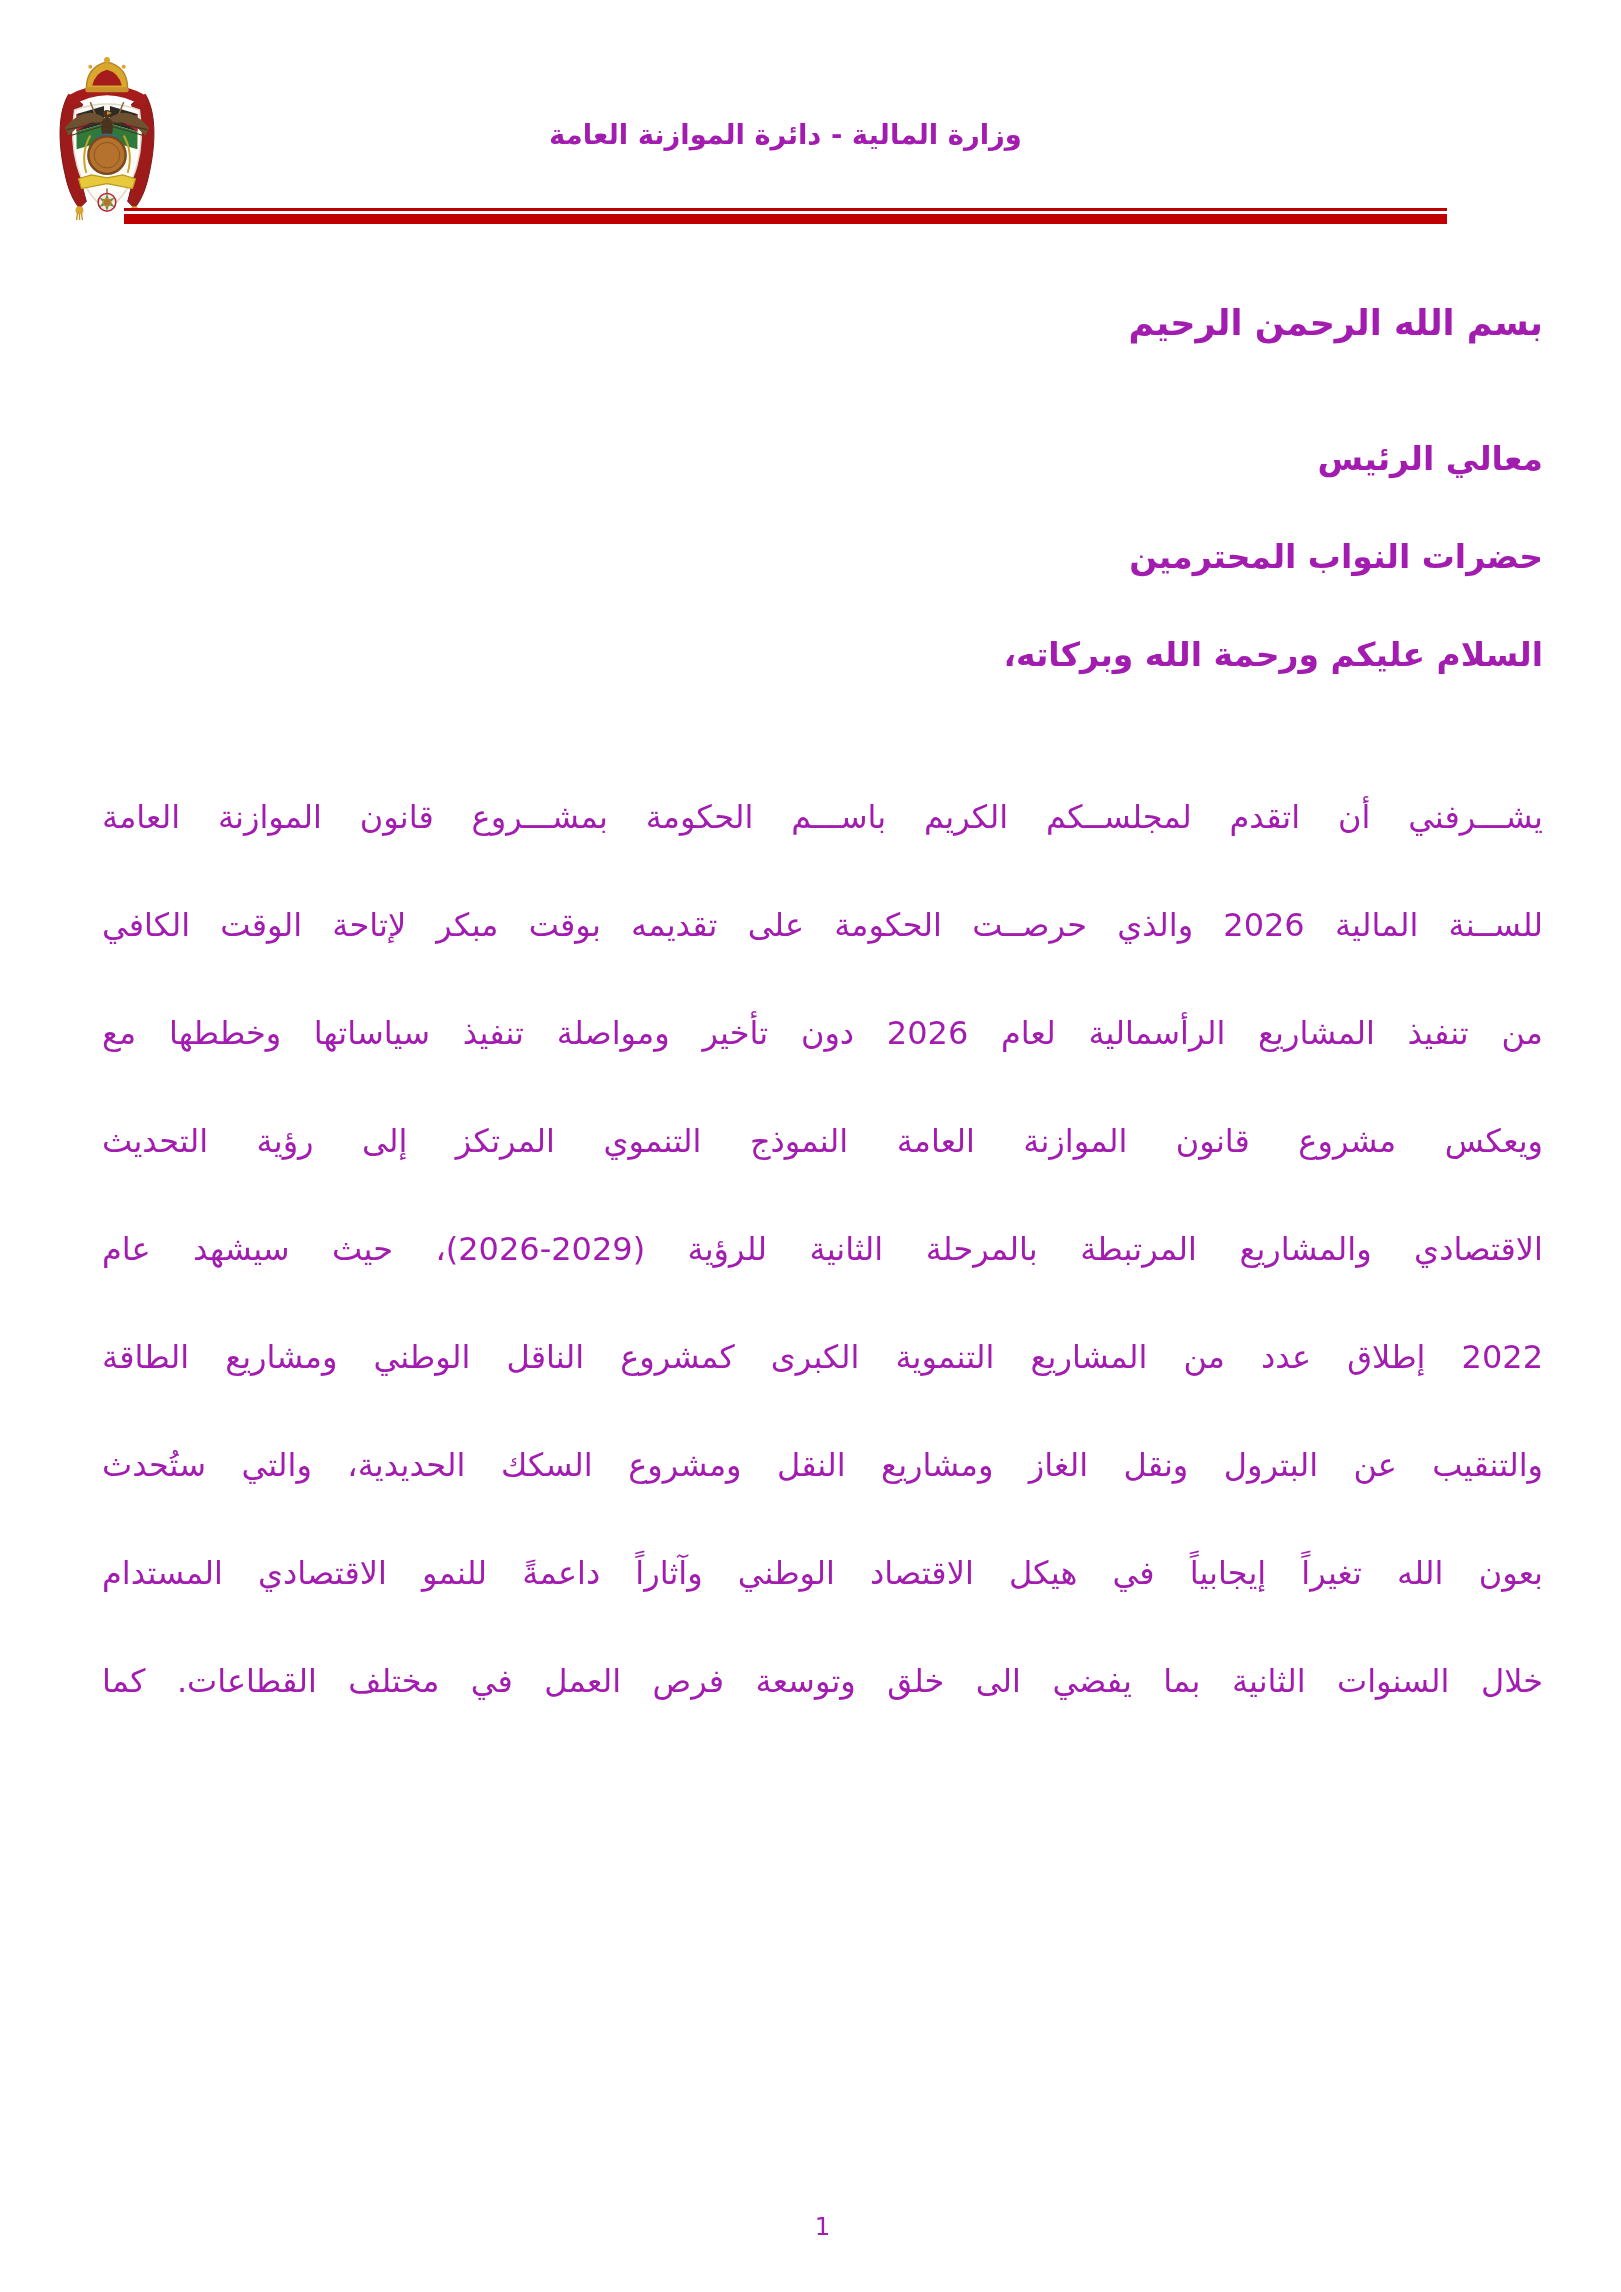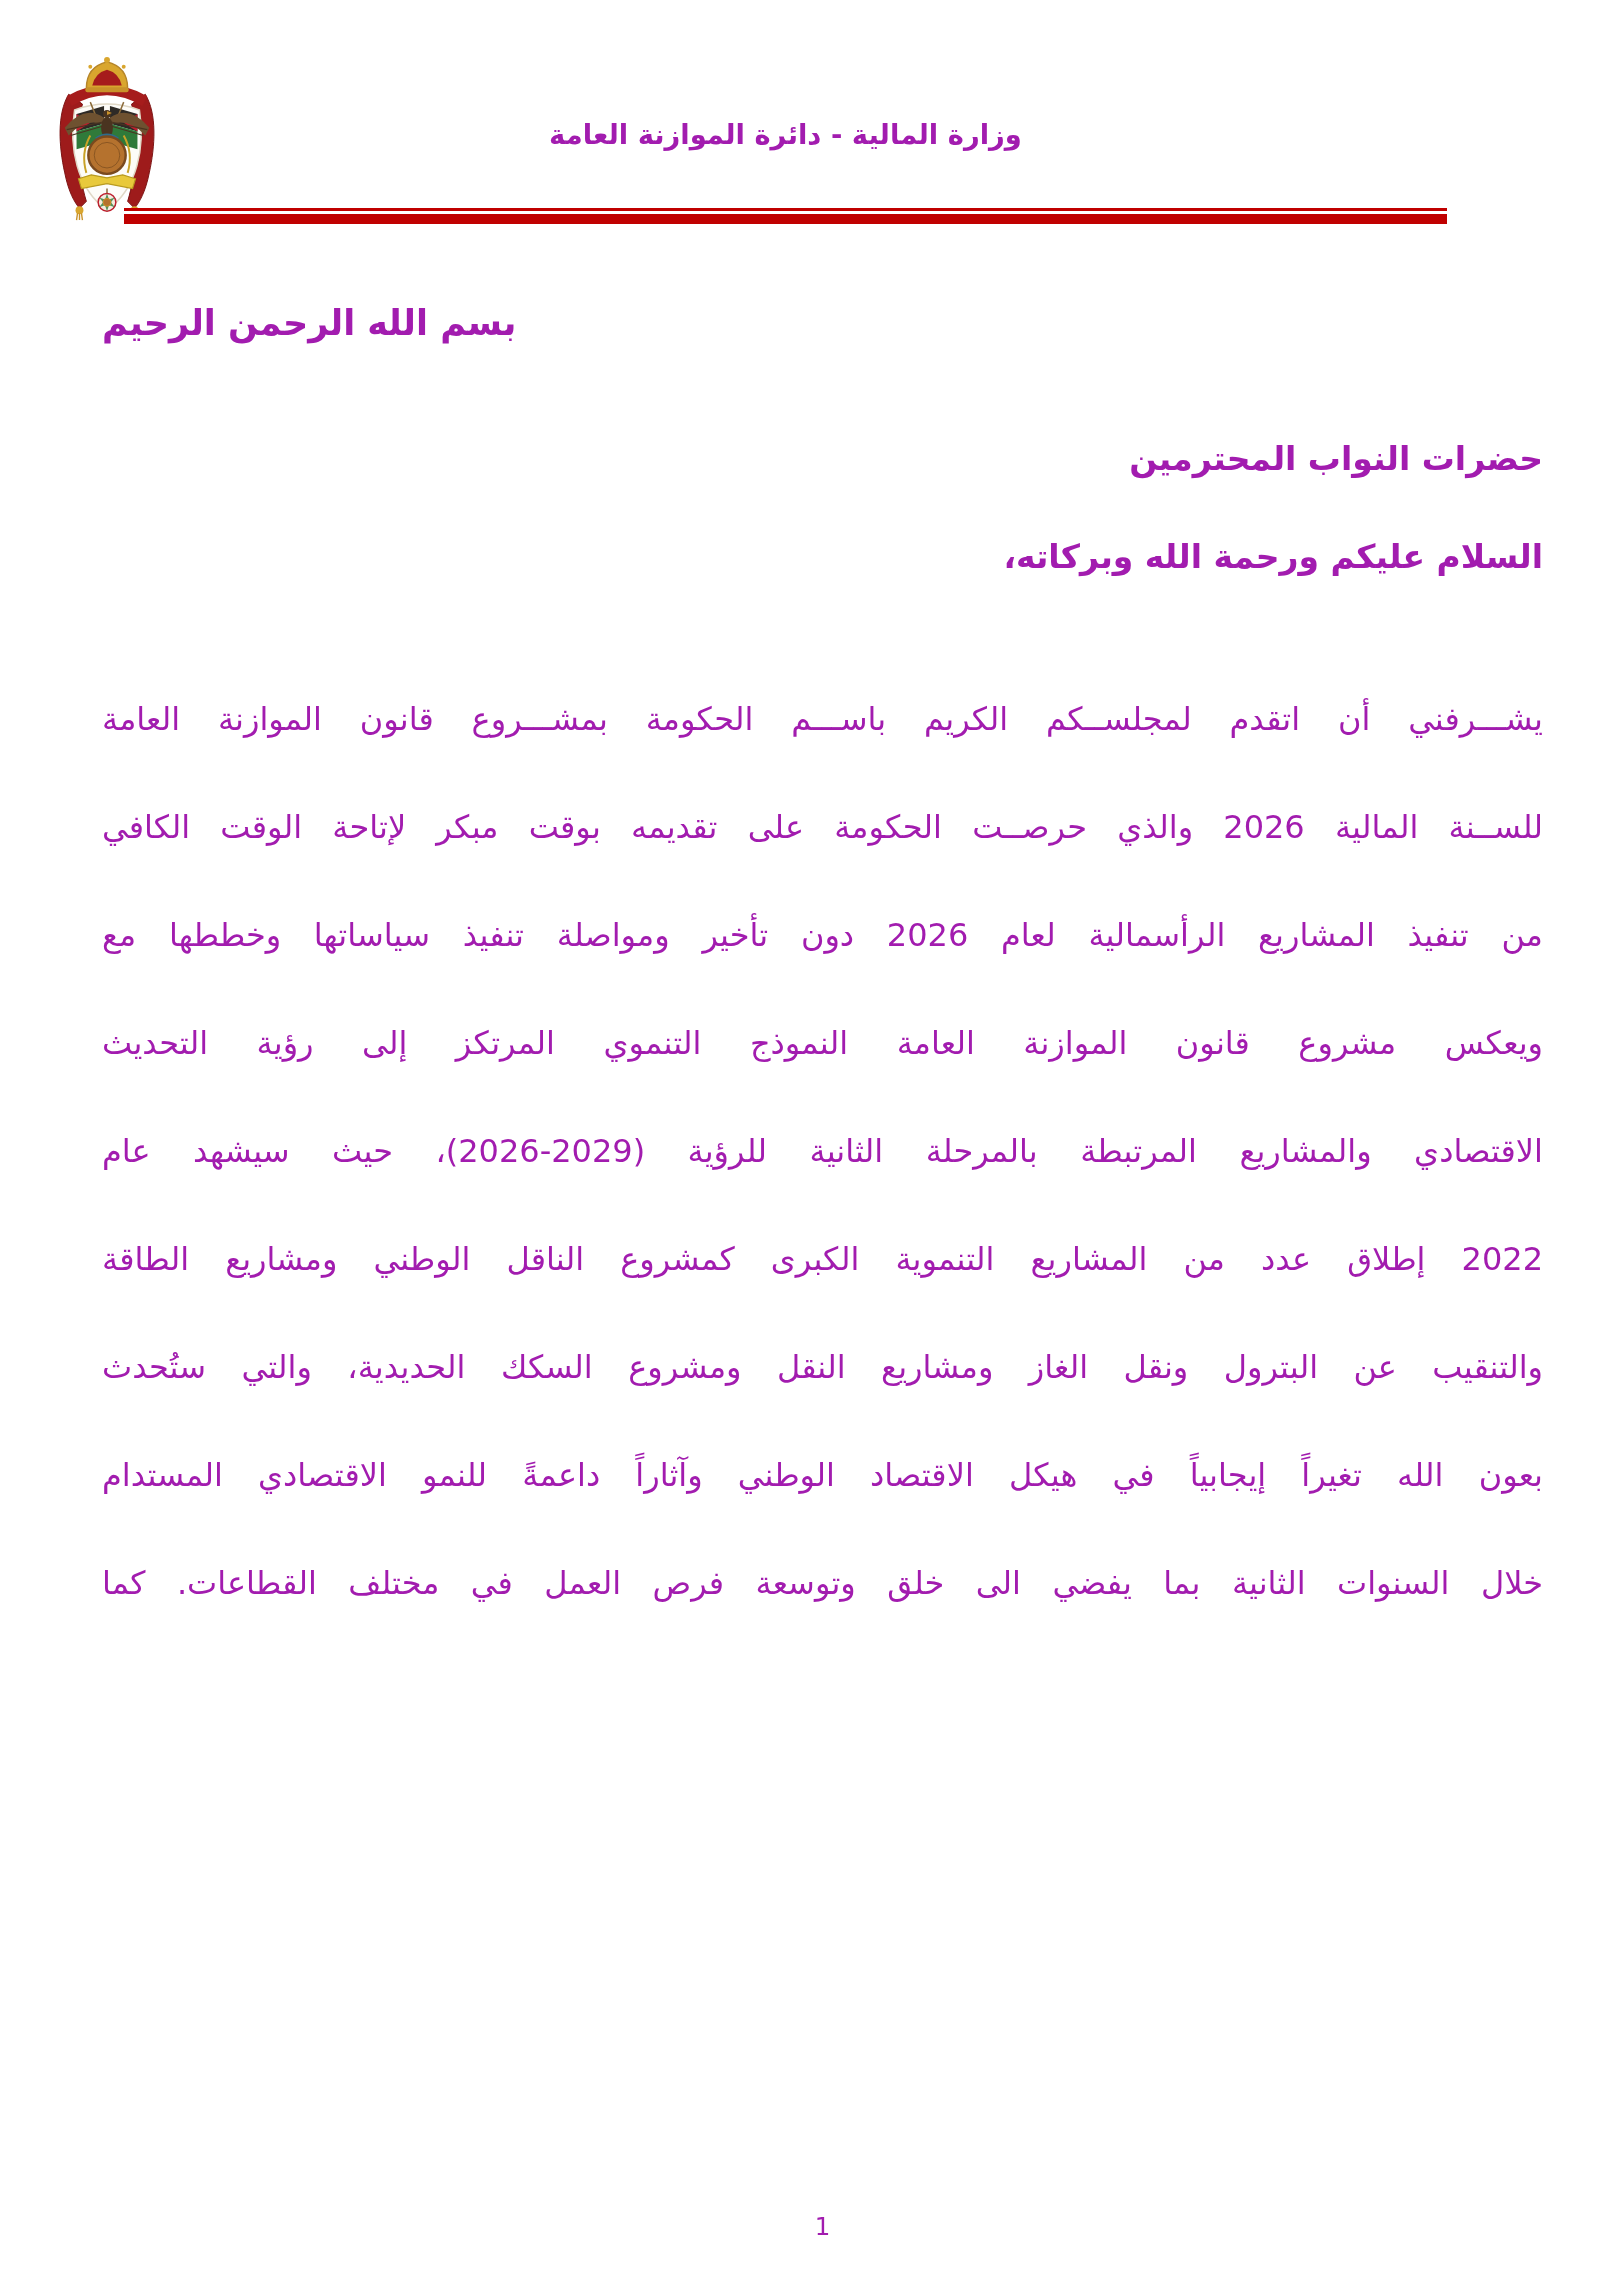--- a/index.html
+++ b/index.html
@@ -42,21 +42,21 @@
     border-bottom: 10.8px solid #C00000;
   }
   .content {
     position: absolute;
     left: 102px;
     top: 294px;
     width: 1441px;
     direction: rtl;
   }
   .basmala {
-    text-align: left;
+    text-align: right;
     font-weight: 700;
     font-size: 35px;
     line-height: 59px;
   }
   .salutations { margin-top: 57px; }
   .salutation-line {
     font-weight: 700;
     font-size: 33px;
     line-height: 98px;
     text-align: right;
@@ -144,20 +144,21 @@
     </svg>
   </div>
 
   <div class="header-title">وزارة المالية - دائرة الموازنة العامة</div>
 
   <div class="rule" style="border-top-color: rgb(192, 0, 0); border-bottom-color: rgb(192, 0, 0);"></div>
 
   <div class="content" lang="ar">
     <div class="basmala">بسم الله الرحمن الرحيم</div>
     <div class="salutations">
+        <div class="salutation-line">معالي الرئيس</div>
         <div class="salutation-line">حضرات النواب المحترمين</div>
         <div class="salutation-line">السلام عليكم ورحمة الله وبركاته،</div>
       </div>
     <div class="paragraphs">
         <div class="para">
           <div class="para-line">يشـــرفني أن اتقدم لمجلســكم الكريم باســـم الحكومة بمشـــروع قانون الموازنة العامة</div>
           <div class="para-line">للســنة المالية 2026 والذي حرصــت الحكومة على تقديمه بوقت مبكر لإتاحة الوقت الكافي</div>
           <div class="para-line">من تنفيذ المشاريع الرأسمالية لعام 2026 دون تأخير ومواصلة تنفيذ سياساتها وخططها مع</div>
         </div>
         <div class="para">

